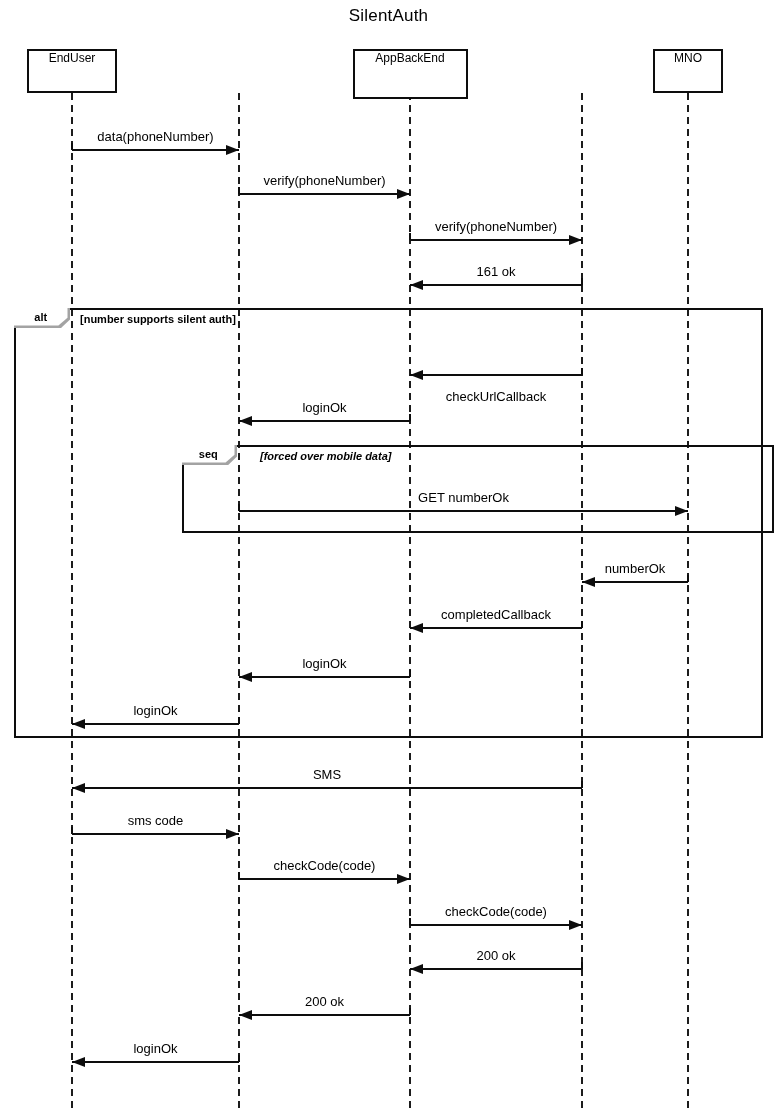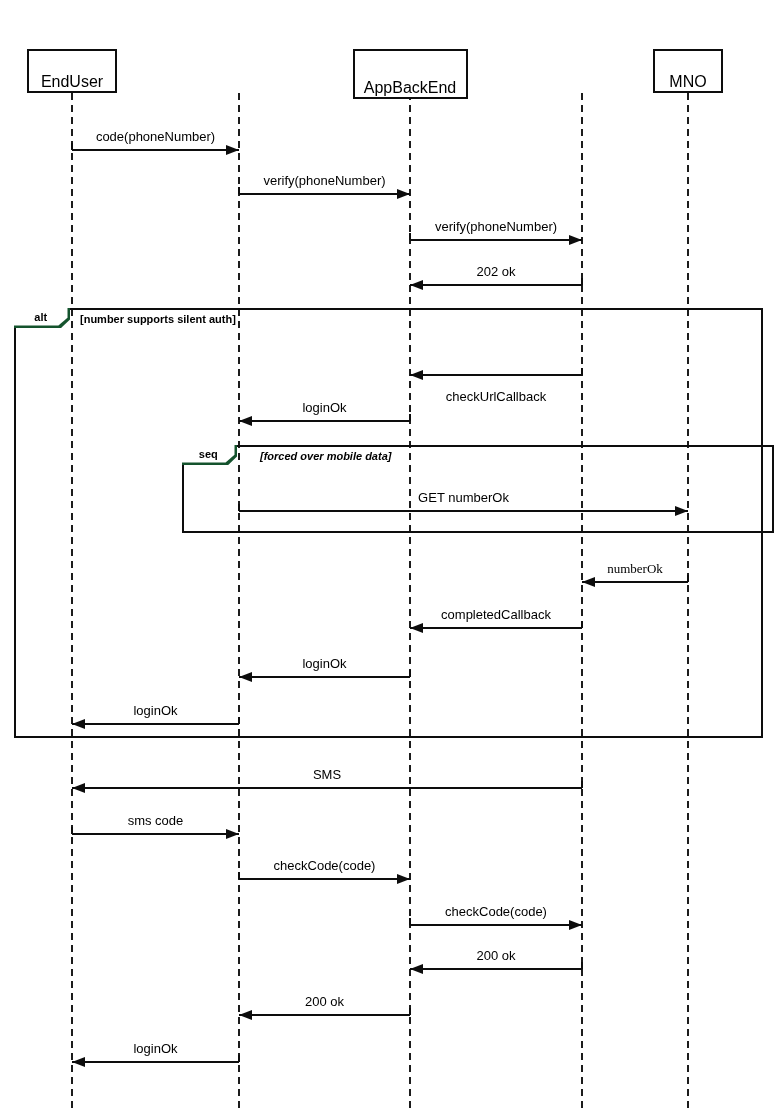--- a/index.html
+++ b/index.html
@@ -8,33 +8,33 @@
     position:relative; width:777px; height:1117px; background:#fff;
     overflow:hidden;
   }
   .title {
     position:absolute; top:6px; left:0; width:100%;
     text-align:center; font-size:17px; letter-spacing:0.2px;
   }
   .participant-box {
     position:absolute; box-sizing:border-box;
     border:2.5px solid #0d0d0d; background:#fff;
-    display:flex; align-items:flex-end; justify-content:center;
-    font-size:16px; z-index:5;
+    display:flex; align-items:flex-start; justify-content:center;
+    font-size:12px; z-index:5;
   }
   .lifeline {
     position:absolute; width:1.6px; z-index:1;
     background-image:repeating-linear-gradient(to bottom,#1c1c1c 0 7px, transparent 7px 12px);
   }
   .frame {
     position:absolute; box-sizing:border-box;
     border:2px solid #0d0d0d; background:transparent; z-index:2;
   }
   .frame-op {
-    position:absolute; background:#14532d; z-index:3;
+    position:absolute; background:#a3a3a3; z-index:3;
     clip-path:polygon(0 0,100% 0,100% 58%,84% 100%,0 100%);
   }
   .frame-op-fill {
     position:absolute; left:0; top:0;
     width:calc(100% - 2.5px); height:calc(100% - 2.5px);
     background:#fff;
     clip-path:polygon(0 0,100% 0,100% 55%,83% 100%,0 100%);
     display:flex; align-items:center; justify-content:center;
     font-size:11px; font-weight:bold;
   }
@@ -52,69 +52,70 @@
   .arrowhead.left  { border-right:13px solid #0d0d0d; }
   .msg-label {
     position:absolute; font-size:13px; white-space:nowrap;
     transform:translateX(-50%); z-index:4; background:transparent;
   }
 </style>
 </head>
 <body>
 
 <div class="stage">
+  <div class="title">SilentAuth</div>
 <div class="lifeline" style="left: 71.2px; top: 93px; height: 1020px;"></div>
     <div class="lifeline" style="left: 238.2px; top: 93px; height: 1020px;"></div>
     <div class="lifeline" style="left: 409.2px; top: 93px; height: 1020px;"></div>
     <div class="lifeline" style="left: 581.2px; top: 93px; height: 1020px;"></div>
     <div class="lifeline" style="left: 687.2px; top: 93px; height: 1020px;"></div>
     <div class="frame" style="left: 14px; top: 308px; width: 749px; height: 430px;">
       <div class="frame-op" style="left: -2px; top: -2px; width: 56px; height: 20px;">
         <div class="frame-op-fill">alt</div>
       </div>
       <div class="frame-cond" style="left: 64px; top: 3px;">[number supports silent auth]</div>
     </div>
     <div class="frame" style="left: 182px; top: 445px; width: 592px; height: 88px;">
       <div class="frame-op" style="left: -2px; top: -2px; width: 55px; height: 20px;">
         <div class="frame-op-fill">seq</div>
       </div>
       <div class="frame-cond" style="left: 76px; top: 3px; font-style: italic;">[forced over mobile data]</div>
     </div>
     <div class="msg-line" style="left: 72px; top: 149px; width: 167px;"></div>
     <div class="msg-tick" style="left: 71.2px; top: 143px;"></div>
     <div class="arrowhead right" style="left: 226px; top: 145px;"></div>
-    <div class="msg-label" style="left: 155.5px; top: 129px;">code(phoneNumber)</div>
+    <div class="msg-label" style="left: 155.5px; top: 129px;">data(phoneNumber)</div>
     <div class="msg-line" style="left: 239px; top: 193px; width: 171px;"></div>
     <div class="msg-tick" style="left: 238.2px; top: 187px;"></div>
     <div class="arrowhead right" style="left: 397px; top: 189px;"></div>
     <div class="msg-label" style="left: 324.5px; top: 173px;">verify(phoneNumber)</div>
     <div class="msg-line" style="left: 410px; top: 239px; width: 172px;"></div>
     <div class="msg-tick" style="left: 409.2px; top: 233px;"></div>
     <div class="arrowhead right" style="left: 569px; top: 235px;"></div>
     <div class="msg-label" style="left: 496px; top: 219px;">verify(phoneNumber)</div>
     <div class="msg-line" style="left: 410px; top: 284px; width: 172px;"></div>
     <div class="msg-tick" style="left: 581.2px; top: 278px;"></div>
     <div class="arrowhead left" style="left: 410px; top: 280px;"></div>
-    <div class="msg-label" style="left: 496px; top: 264px;">202 ok</div>
+    <div class="msg-label" style="left: 496px; top: 264px;">161 ok</div>
     <div class="msg-line" style="left: 410px; top: 374px; width: 172px;"></div>
     <div class="msg-tick" style="left: 581.2px; top: 368px;"></div>
     <div class="arrowhead left" style="left: 410px; top: 370px;"></div>
     <div class="msg-label" style="left: 496px; top: 354px; margin-top: 35px;">checkUrlCallback</div>
     <div class="msg-line" style="left: 239px; top: 420px; width: 171px;"></div>
     <div class="msg-tick" style="left: 409.2px; top: 414px;"></div>
     <div class="arrowhead left" style="left: 239px; top: 416px;"></div>
     <div class="msg-label" style="left: 324.5px; top: 400px;">loginOk</div>
     <div class="msg-line" style="left: 239px; top: 510px; width: 449px;"></div>
     <div class="msg-tick" style="left: 238.2px; top: 504px;"></div>
     <div class="arrowhead right" style="left: 675px; top: 506px;"></div>
     <div class="msg-label" style="left: 463.5px; top: 490px;">GET numberOk</div>
     <div class="msg-line" style="left: 582px; top: 581px; width: 106px;"></div>
     <div class="msg-tick" style="left: 687.2px; top: 575px;"></div>
     <div class="arrowhead left" style="left: 582px; top: 577px;"></div>
-    <div class="msg-label" style="left: 635px; top: 561px; font-family: Liberation Serif, serif;">numberOk</div>
+    <div class="msg-label" style="left: 635px; top: 561px;">numberOk</div>
     <div class="msg-line" style="left: 410px; top: 627px; width: 172px;"></div>
     <div class="msg-tick" style="left: 581.2px; top: 621px;"></div>
     <div class="arrowhead left" style="left: 410px; top: 623px;"></div>
     <div class="msg-label" style="left: 496px; top: 607px;">completedCallback</div>
     <div class="msg-line" style="left: 239px; top: 676px; width: 171px;"></div>
     <div class="msg-tick" style="left: 409.2px; top: 670px;"></div>
     <div class="arrowhead left" style="left: 239px; top: 672px;"></div>
     <div class="msg-label" style="left: 324.5px; top: 656px;">loginOk</div>
     <div class="msg-line" style="left: 72px; top: 723px; width: 167px;"></div>
     <div class="msg-tick" style="left: 238.2px; top: 717px;"></div>

